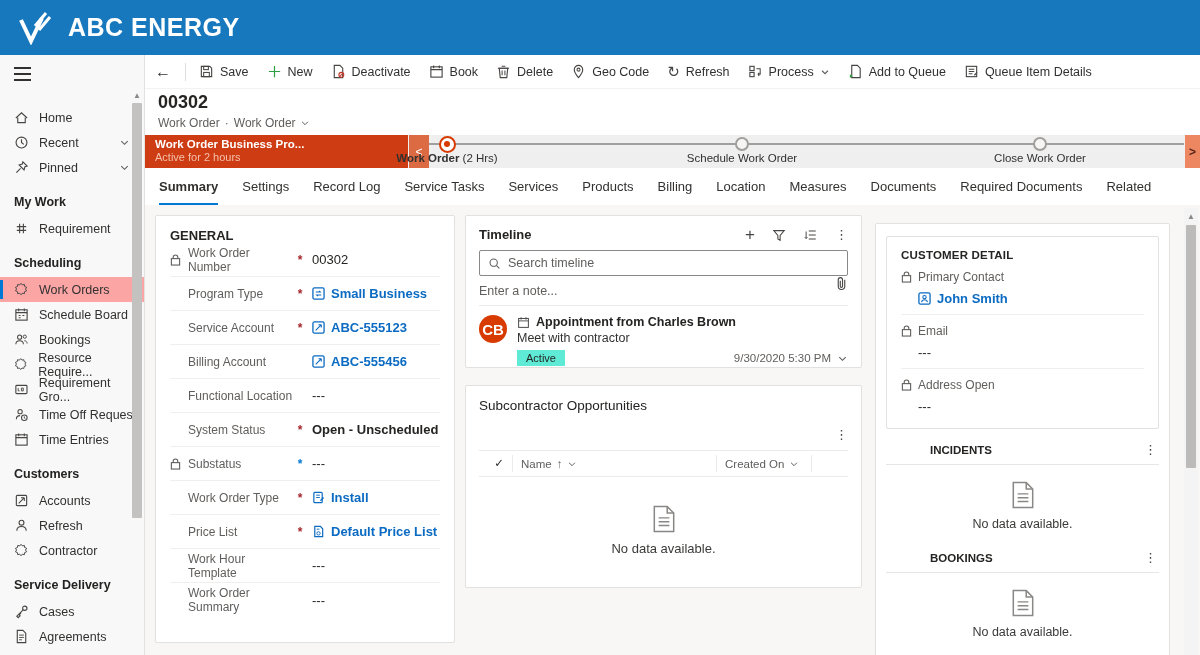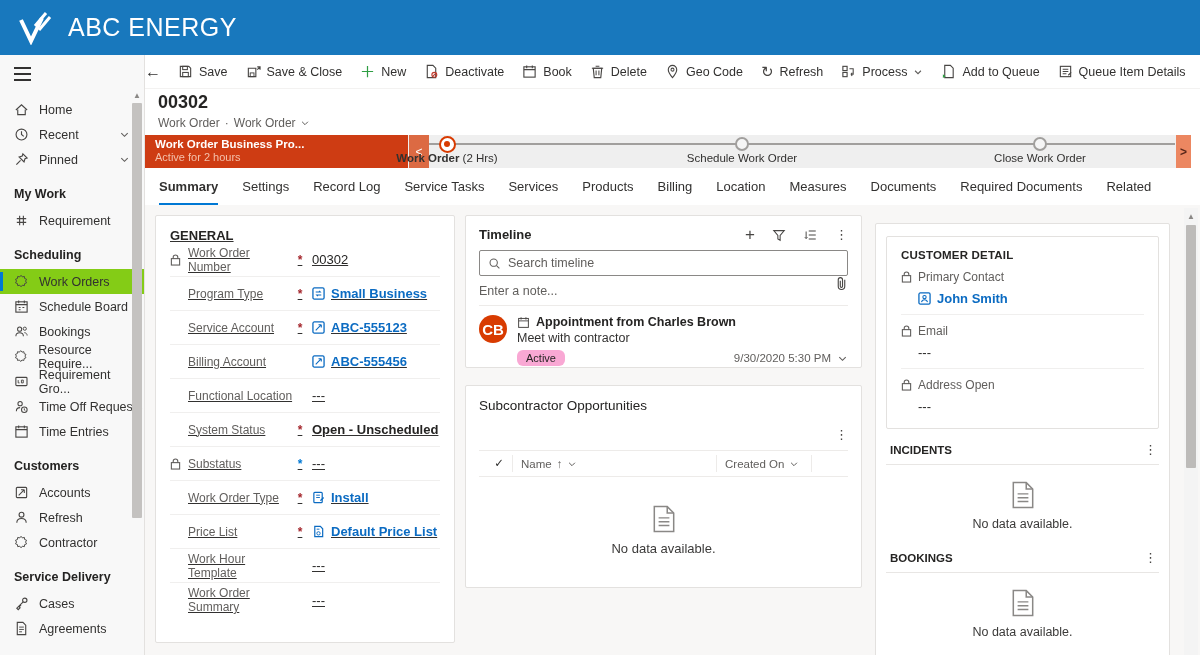--- a/index.html
+++ b/index.html
@@ -2,50 +2,50 @@
 <html><head>
 <meta charset="utf-8">
 <style>
   * { margin:0; padding:0; box-sizing:border-box; }
   html,body { width:1200px; height:655px; overflow:hidden; }
   body { font-family:"Liberation Sans","DejaVu Sans",sans-serif; font-size:13px; color:#323130; background:#fff; position:relative; }
   svg { display:block; }
 
   
   .topbar { position:absolute; left:0; top:0; width:1200px; height:55px; background:#1878BD; display:flex; align-items:center; padding-left:16px; gap:14px; }
-  .brand-title { color:#fff; font-size:25px; font-weight:normal; letter-spacing:0.5px; }
+  .brand-title { color:#fff; font-size:25px; font-weight:bold; letter-spacing:0.5px; }
 
   
   .cmdbar { position:absolute; left:145px; top:55px; right:0; height:34px; background:#fff; display:flex; align-items:center; border-bottom:1px solid #f3f2f1; }
   .cmd-back { width:36px; height:100%; display:flex; align-items:center; justify-content:center; font-size:16px; color:#323130; cursor:pointer; }
   .cmd-divider { width:1px; height:18px; background:#e1dfdd; margin:0 4px; }
   .cmd-item { display:flex; align-items:center; gap:6px; padding:0 9px; height:100%; font-size:12.5px; color:#323130; cursor:pointer; white-space:nowrap; }
   .cmd-item svg { flex:none; }
 
   
   .sidebar { position:absolute; left:0; top:55px; width:145px; bottom:0; background:#f8f8f8; border-right:1px solid #e3e1df; }
   .hamburger { padding:12px 0 0 14px; cursor:pointer; }
   .hamburger div { width:17px; height:2px; background:#323130; margin-bottom:4px; }
-  .nav { margin-top:16px; }
+  .nav { margin-top:24px; }
   .nav-item { height:25px; display:flex; align-items:center; padding-left:14px; gap:10px; font-size:12.5px; color:#323130; cursor:pointer; position:relative; }
   .nav-item .chev-right { position:absolute; right:14px; }
-  .nav-item.selected { background:#84cc16; }
+  .nav-item.selected { background:#fca5a5; }
   .nav-item.selected::before { content:""; position:absolute; left:0; top:3px; bottom:3px; width:3px; background:#0078d4; }
   .nav-header { font-size:12.5px; font-weight:bold; color:#242322; padding:15px 0 7px 14px; }
   .side-scroll-up { position:absolute; right:3px; top:36px; color:#8a8886; font-size:8px; }
   .side-scroll-thumb { position:absolute; right:2px; top:48px; width:10px; height:415px; background:#c4c2c0; border-radius:1px; }
 
   
   .rechdr { position:absolute; left:145px; top:89px; right:0; height:46px; background:#fff; padding:3px 0 0 13px; }
   .rec-title { font-size:18px; font-weight:bold; color:#252423; }
   .rec-sub { font-size:12px; color:#605e5c; margin-top:3px; display:flex; align-items:center; gap:5px; }
   .rec-sub .formsel { display:flex; align-items:center; gap:4px; cursor:pointer; }
 
   
-  .bpf { position:absolute; left:145px; top:135px; right:9px; height:33px; background:#efefef; }
+  .bpf { position:absolute; left:145px; top:135px; right:0; height:33px; background:#efefef; }
   .bpf-box { position:absolute; left:0; top:0; width:263px; height:33px; background:#ce3c13; color:#fff; padding:3px 0 0 10px; cursor:pointer; }
   .bpf-box-title { font-size:11.5px; font-weight:bold; }
   .bpf-box-sub { font-size:11px; color:#f4c0ab; margin-top:1px; }
   .bpf-chevbox { position:absolute; left:264px; top:0; width:20px; height:33px; background:#dc6a43; color:#fff; display:flex; align-items:center; justify-content:center; font-size:12px; cursor:pointer; }
   .bpf-line { position:absolute; left:284px; right:16px; top:8px; height:2px; background:#a19f9d; }
   .bpf-stage { position:absolute; top:0; width:220px; text-align:center; cursor:pointer; }
   .bpf-dot-active { position:absolute; left:50%; margin-left:-8px; top:1px; width:17px; height:17px; border-radius:50%; background:#fff; border:2.5px solid #d83b01; }
   .bpf-dot-active::after { content:""; position:absolute; left:3px; top:3px; width:6px; height:6px; border-radius:50%; background:#d83b01; }
   .bpf-dot { position:absolute; left:50%; margin-left:-7px; top:2px; width:14px; height:14px; border-radius:50%; background:#f5f5f5; border:2px solid #a19f9d; }
   .bpf-stage-label { position:absolute; top:17px; width:100%; font-size:11.5px; color:#323130; }
@@ -53,21 +53,21 @@
   .bpf-next { position:absolute; right:0; top:0; width:15px; height:33px; background:#ec8761; color:#59261a; display:flex; align-items:center; justify-content:center; font-size:12px; font-weight:bold; cursor:pointer; }
 
   
   .tabs { position:absolute; left:145px; top:168px; right:0; height:37px; background:#fff; display:flex; align-items:flex-end; padding:0 0 0 14px; gap:24px; }
   .tab { font-size:13px; color:#323130; padding-bottom:9px; border-bottom:2.5px solid transparent; cursor:pointer; white-space:nowrap; }
   .tab.active { font-weight:bold; border-bottom-color:#0078d4; }
 
   
   .content { position:absolute; left:145px; top:205px; right:0; bottom:0; background:#f8f7f6; }
   .card { position:absolute; background:#fff; border:1px solid #e3e1df; border-radius:2px; }
-  .card-general   { left:10px;  top:10px;  width:300px; height:428px; padding:12px 14px;text-decoration:underline; }
+  .card-general   { left:10px;  top:10px;  width:300px; height:428px; padding:12px 14px; }
   .card-timeline  { left:320px; top:10px;  width:397px; height:153px; padding:10px 13px; }
   .card-subcon    { left:320px; top:180px; width:397px; height:203px; padding:12px 13px; }
   .card-right     { left:730px; top:18px;  width:295px; height:492px; padding:12px 10px; }
 
   .card-title { font-size:13px; font-weight:600; color:#252423; }
 
   
   .frow { display:grid; grid-template-columns:18px 106px 12px 1fr; align-items:center; min-height:34px; border-bottom:1px solid #f0efee; }
   .frow:last-child { border-bottom:none; }
   .flabel { font-size:12px; color:#605e5c; }
@@ -87,21 +87,21 @@
   .tl-search input::placeholder { color:#605e5c; }
   .tl-note { height:30px; display:flex; border-bottom:1px solid #edebe9; }
   .tl-note input { border:none; outline:none; flex:1; font-size:12.5px; font-family:inherit; background:transparent; }
   .tl-note input::placeholder { color:#605e5c; }
   .tl-entry { display:flex; gap:10px; padding-top:9px; cursor:pointer; }
   .avatar { width:28px; height:28px; border-radius:50%; background:#d83b01; color:#fff; font-size:15px; font-weight:bold; display:flex; align-items:center; justify-content:center; flex:none; }
   .tl-body { flex:1; }
   .tl-line1 { display:flex; align-items:center; gap:6px; font-size:12.5px; font-weight:600; color:#252423; }
   .tl-line2 { font-size:12.5px; color:#323130; margin-top:2px; }
   .tl-line3 { display:flex; align-items:center; margin-top:5px; }
-  .badge { background:#f9a8d4; color:#252423; font-size:11px; padding:2px 9px; border-radius:6px; }
+  .badge { background:#5eead4; color:#252423; font-size:11px; padding:2px 9px; border-radius:0; }
   .tl-time { margin-left:auto; font-size:11.5px; color:#605e5c; display:flex; align-items:center; gap:6px; }
 
   
   .sub-more { display:flex; justify-content:flex-end; margin-top:14px; color:#484644; font-size:13px; cursor:pointer; }
   .grid-hdr { margin-top:8px; height:27px; border-top:1px solid #edebe9; border-bottom:1px solid #edebe9; display:flex; align-items:center; font-size:11.5px; color:#605e5c; }
   .gh-check { width:34px; text-align:right; padding-right:8px; color:#323130; border-right:1px solid #edebe9; height:17px; line-height:17px; }
   .gh-name { flex:1; padding-left:8px; display:flex; align-items:center; gap:5px; cursor:pointer; }
   .gh-created { width:95px; border-left:1px solid #edebe9; padding-left:8px; display:flex; align-items:center; gap:5px; height:17px; cursor:pointer; }
   .gh-end { width:37px; border-left:1px solid #edebe9; height:17px; }
   .empty { text-align:center; }
@@ -110,21 +110,21 @@
 
   
   .cust-card { border:1px solid #e3e1df; border-radius:2px; padding:12px 14px 6px; }
   .cust-title { font-size:11.5px; font-weight:600; color:#252423; letter-spacing:0.2px; }
   .cfield { padding:9px 0 8px; border-bottom:1px solid #f0efee; }
   .cfield:last-child { border-bottom:none; }
   .cfield-label { display:flex; align-items:center; gap:6px; font-size:12px; color:#605e5c; }
   .cfield-value { margin:7px 0 0 17px; font-size:13px; color:#252423; display:flex; align-items:center; gap:6px; }
   .cfield-value.link span { color:#0b6bc2; font-weight:600; cursor:pointer; }
   .sec-hdr { display:flex; align-items:center; margin-top:13px; padding:0 2px 7px 4px; border-bottom:1px solid #e8e6e4; }
-  .sec-title { font-size:11.5px; font-weight:600; color:#252423; }
+  .sec-title { font-size:11.5px; font-weight:600; color:#252423;margin-left:40px; }
   .sec-more { margin-left:auto; color:#484644; font-size:13px; cursor:pointer; }
   .sec-empty { padding:16px 0 6px; }
   .sec-empty .empty-text { font-size:12.5px; }
 
   
   .main-scroll { position:absolute; right:2px; top:208px; width:14px; bottom:0; background:#f4f4f4; }
   .main-scroll .up { text-align:center; color:#8a8886; font-size:8px; padding-top:4px; }
   .main-scroll .thumb { position:absolute; left:2px; top:17px; width:10px; height:243px; background:#bdbbb9; border-radius:1px; }
 </style>
 </head>
@@ -143,28 +143,20 @@
   <div class="cmd-back">←</div>
   <div class="cmd-divider"></div>
 
   <div class="cmd-item">
     <svg width="15" height="15" viewBox="0 0 16 16">
         <path d="M2.5 2.5h9l2 2v9h-11z" fill="none" stroke="#484644" stroke-width="1.2"></path>
         <rect x="5" y="9" width="6" height="4.5" fill="none" stroke="#484644" stroke-width="1.1"></rect>
         <rect x="5" y="2.5" width="5" height="3.5" fill="none" stroke="#484644" stroke-width="1.1"></rect>
       </svg>
     <span>Save</span>
-  </div>
-  <div class="cmd-item">
-    <svg width="15" height="15" viewBox="0 0 16 16">
-        <path d="M2.5 4.5h8v9h-8z" fill="none" stroke="#484644" stroke-width="1.2"></path>
-        <rect x="4.5" y="9.5" width="4" height="4" fill="none" stroke="#484644" stroke-width="1"></rect>
-        <path d="M12 6l3-3m0 3V3h-3" fill="none" stroke="#484644" stroke-width="1.2"></path>
-      </svg>
-    <span>Save &amp; Close</span>
   </div>
   <div class="cmd-item">
     <svg width="15" height="15" viewBox="0 0 16 16">
         <path d="M8 2v12M2 8h12" stroke="#2f9e44" stroke-width="1.3" fill="none"></path>
       </svg>
     <span>New</span>
   </div>
   <div class="cmd-item">
     <svg width="15" height="15" viewBox="0 0 16 16">
         <path d="M3.5 1.5h6l3 3v10h-9z" fill="none" stroke="#484644" stroke-width="1.2"></path>

